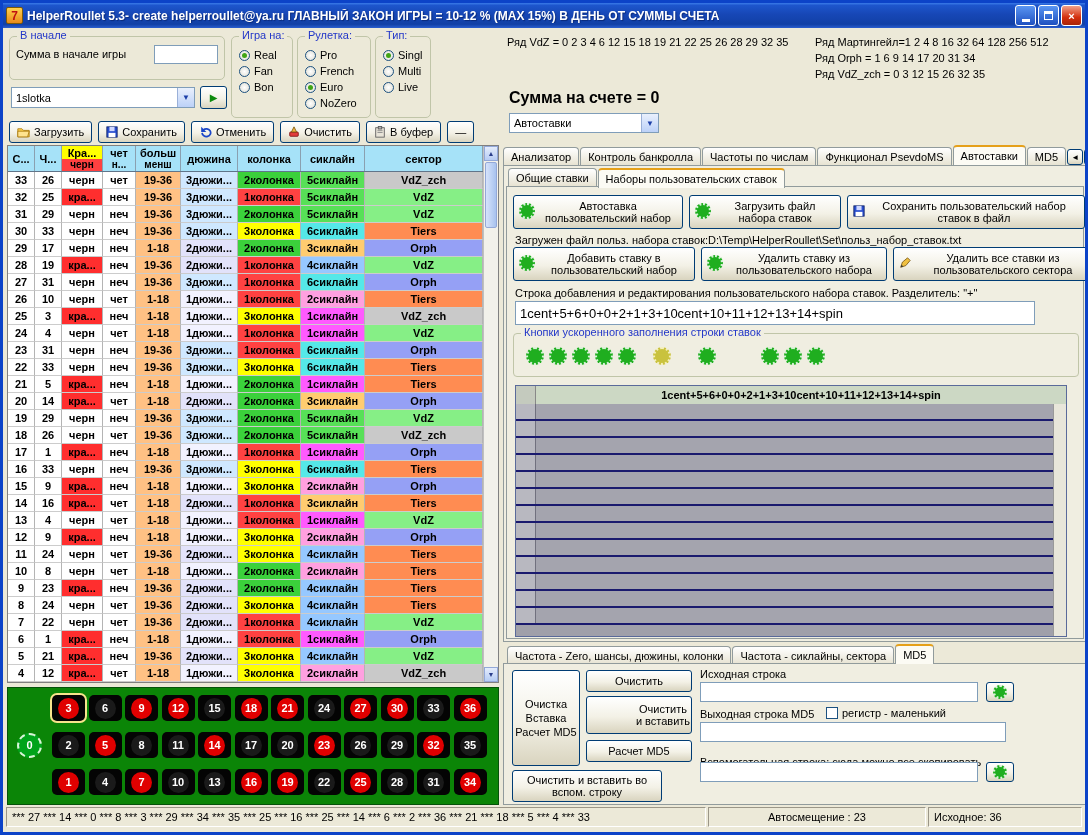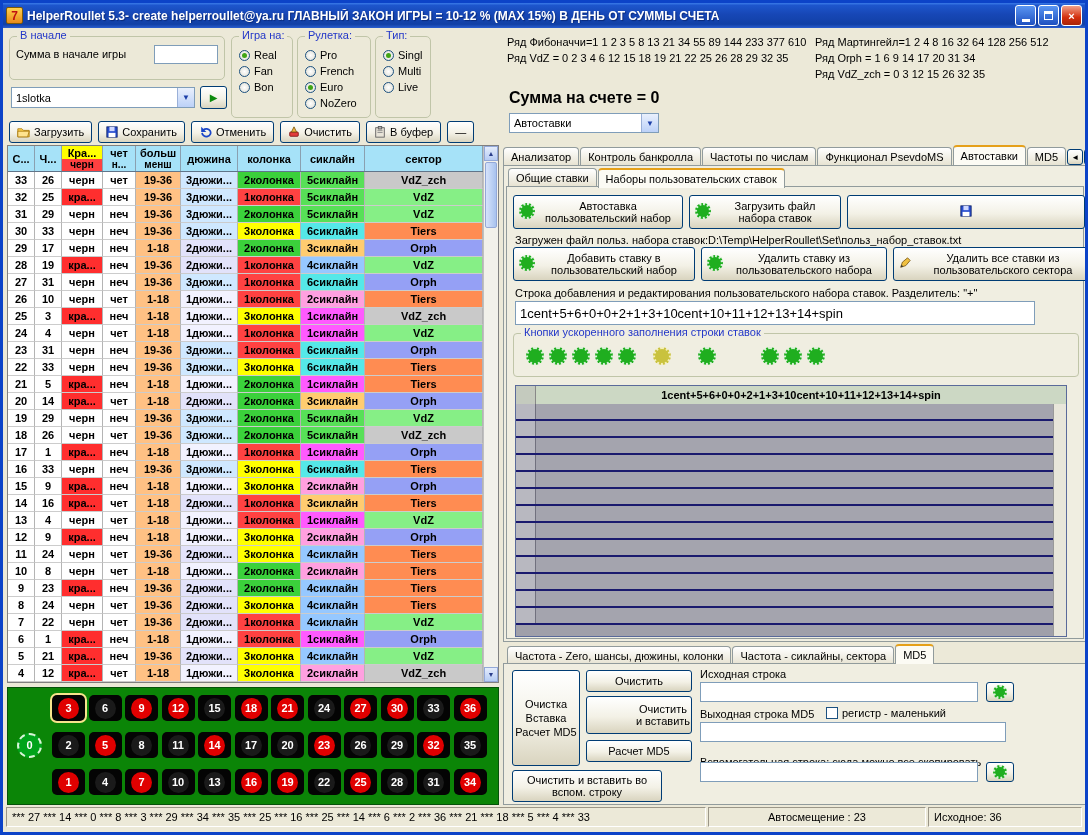--- a/index.html
+++ b/index.html
@@ -869,21 +869,20 @@
         <span class="disc"></span>
         <span class="bnum">31</span>
       </div>
       <div class="bcell red" style="left: 445.5px; top: 81px;">
         <span class="disc"></span>
         <span class="bnum">34</span>
       </div>
     </div>
 
   <div class="series-left">
-      <div class="series-line">Ряд Фибоначчи=1 1 2 3 5 8 13 21 34 55 89 144 233 377 610</div>
       <div class="series-line">Ряд VdZ = 0 2 3 4 6 12 15 18 19 21 22 25 26 28 29 32 35</div>
     </div>
   <div class="series-right">
       <div class="series-line">Ряд Мартингейл=1 2 4 8 16 32 64 128 256 512</div>
       <div class="series-line">Ряд Orph = 1 6 9 14 17 20 31 34</div>
       <div class="series-line">Ряд VdZ_zch = 0 3 12 15 26 32 35</div>
     </div>
 
   <div class="balance">Сумма на счете = 0</div>
   <div class="combo autobet-combo">
@@ -919,20 +918,21 @@
           <button class="xpbtn set-btn">
             <span class="ico"><span class="chip-ico"></span></span>
             <span class="btxt">Загрузить файл набора ставок</span>
           </button>
           <button class="xpbtn set-btn">
             <span class="ico"><svg width="12" height="12" viewBox="0 0 14 14">
                 <rect x="1" y="1" width="12" height="12" fill="#2a4fd0" stroke="#0a1f66"></rect>
                 <rect x="4" y="1" width="6" height="5" fill="#cfd8ff"></rect>
                 <rect x="3" y="8" width="8" height="5" fill="#ffffff"></rect>
               </svg></span>
+            <span class="btxt">Сохранить пользовательский набор ставок в файл</span>
           </button>
         </div>
       <div class="file-text">Загружен файл польз. набора ставок:D:\Temp\HelperRoullet\Set\польз_набор_ставок.txt</div>
       <div class="btn-row btn-row2">
           <button class="xpbtn set-btn">
             <span class="ico"><span class="chip-ico"></span></span>
             <span class="btxt">Добавить ставку в пользовательский набор</span>
           </button>
           <button class="xpbtn set-btn">
             <span class="ico"><span class="chip-ico"></span></span>

